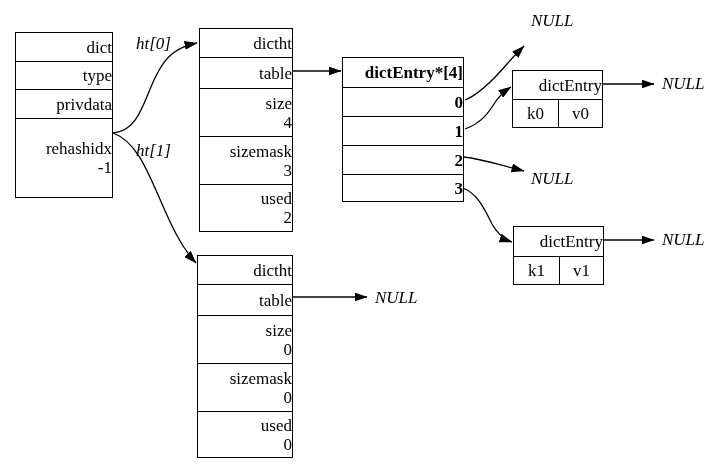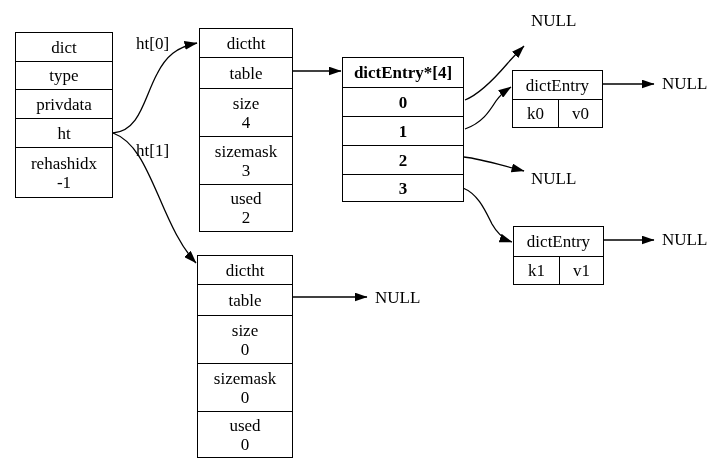--- a/index.html
+++ b/index.html
@@ -28,21 +28,21 @@
     box-sizing: border-box;
     border: 1.4px solid #000000;
     background: #ffffff;
     display: flex;
     flex-direction: column;
   }
   .cell {
     box-sizing: border-box;
     display: flex;
     flex-direction: column;
-    align-items: center;
+    align-items: flex-end;
     justify-content: center;
     line-height: 19px;
     text-align: center;
     overflow: hidden;
   }
   .cell + .cell {
     border-top: 1.3px solid #000000;
   }
   .kvrow {
     box-sizing: border-box;
@@ -62,20 +62,21 @@
     width: 46px;
     border-right: 1.3px solid #000000;
   }
   .kvcell.right {
     flex: 1;
   }
   .floatlabel {
     position: absolute;
     white-space: nowrap;
     line-height: 19px;
+    font-style: italic;
   }
 </style>
 </head>
 <body>
 
 <div class="stage">
 
   <svg class="edges" width="726" height="467" viewBox="0 0 726 467">
     <defs>
       <marker id="arrow" viewBox="0 0 13 9" refX="12.5" refY="4.5" markerWidth="13" markerHeight="9" orient="auto" markerUnits="userSpaceOnUse">
@@ -99,23 +100,20 @@
   <div class="box" style="left:15px; top:32px; width:98px; height:166px;">
     <div class="cell" style="height:28px">
       <span>dict</span>
     </div>
     <div class="cell" style="height:28px">
       <span>type</span>
     </div>
     <div class="cell" style="height:29px">
       <span>privdata</span>
     </div>
-    <div class="cell" style="height:29px">
-      <span>ht</span>
-    </div>
     <div class="cell" style="flex:1">
       <span>rehashidx</span>
       <span>-1</span>
     </div>
   </div>
 
   <div class="box" style="left:199px; top:28px; width:94px; height:204px;">
     <div class="cell" style="height:28px">
       <span>dictht</span>
     </div>

